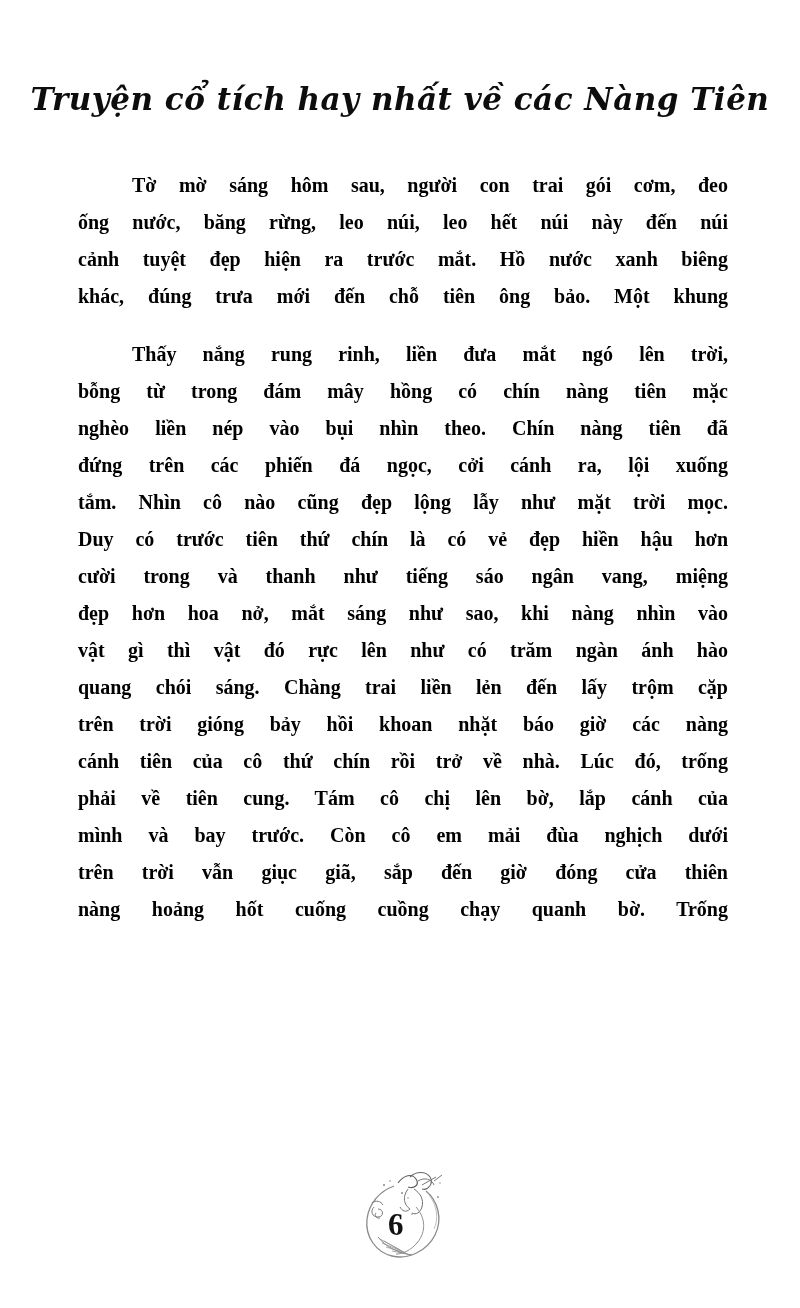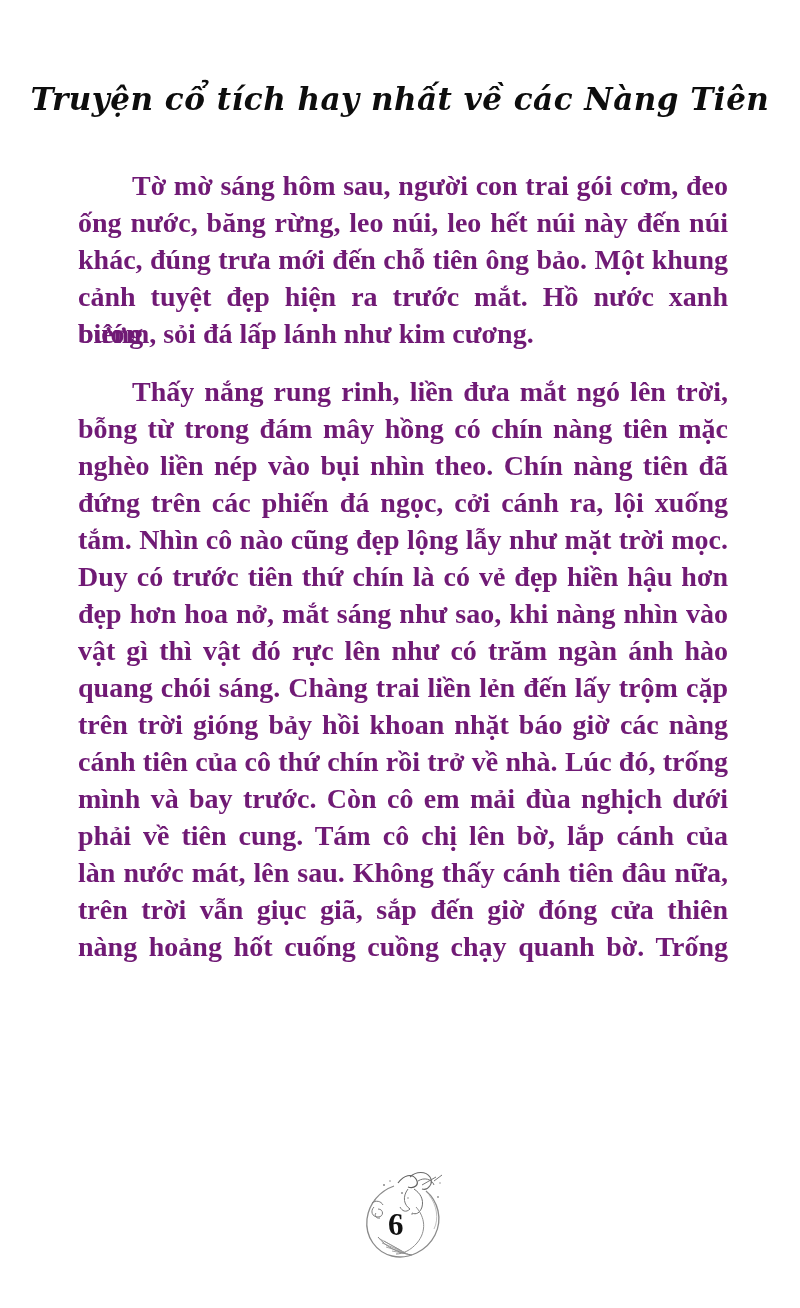--- a/index.html
+++ b/index.html
@@ -19,22 +19,22 @@
     text-align:center;
     font-family:"DejaVu Serif", serif;
     font-style:italic;
     font-size:31px;
     letter-spacing:0.5px;
     color:#0d0d0d;
     white-space:nowrap;
   }
   .text-block {
     position:absolute; top:158px; left:78px; width:650px;
-    font-size:28px; line-height:37px;
-    color:#701a75;
+    font-size:20px; line-height:37px;
+    color:#000000;
   }
   .para { margin:0 0 21px 0; padding:0; }
   .line {
     text-align:justify;
     text-align-last:justify;
     height:37px;
     overflow:visible;
     white-space:normal;
   }
   .line.first { text-indent:54px; }
@@ -54,40 +54,39 @@
 
 <div class="page">
 
   <div class="header-title">Truyện cổ tích hay nhất về các Nàng Tiên</div>
 
   <div class="text-block">
 
     <div class="para">
       <div class="line first">Tờ mờ sáng hôm sau, người con trai gói cơm, đeo</div>
       <div class="line">ống nước, băng rừng, leo núi, leo hết núi này đến núi</div>
+      <div class="line">cảnh tuyệt đẹp hiện ra trước mắt. Hồ nước xanh biêng</div>
       <div class="line">khác, đúng trưa mới đến chỗ tiên ông bảo. Một khung</div>
-      <div class="line">cảnh tuyệt đẹp hiện ra trước mắt. Hồ nước xanh biêng</div>
-      <div class="line short">bướm, sỏi đá lấp lánh như kim cương.</div>
     </div>
 
     <div class="para">
       <div class="line first">Thấy nắng rung rinh, liền đưa mắt ngó lên trời,</div>
       <div class="line">bỗng từ trong đám mây hồng có chín nàng tiên mặc</div>
       <div class="line">nghèo liền nép vào bụi nhìn theo. Chín nàng tiên đã</div>
       <div class="line">đứng trên các phiến đá ngọc, cởi cánh ra, lội xuống</div>
       <div class="line">tắm. Nhìn cô nào cũng đẹp lộng lẫy như mặt trời mọc.</div>
       <div class="line">Duy có trước tiên thứ chín là có vẻ đẹp hiền hậu hơn</div>
+      <div class="line">cười trong và thanh như tiếng sáo ngân vang, miệng</div>
       <div class="line">đẹp hơn hoa nở, mắt sáng như sao, khi nàng nhìn vào</div>
       <div class="line">vật gì thì vật đó rực lên như có trăm ngàn ánh hào</div>
       <div class="line">quang chói sáng. Chàng trai liền lẻn đến lấy trộm cặp</div>
       <div class="line">trên trời gióng bảy hồi khoan nhặt báo giờ các nàng</div>
       <div class="line">cánh tiên của cô thứ chín rồi trở về nhà. Lúc đó, trống</div>
+      <div class="line">phải về tiên cung. Tám cô chị lên bờ, lắp cánh của</div>
       <div class="line">mình và bay trước. Còn cô em mải đùa nghịch dưới</div>
-      <div class="line">phải về tiên cung. Tám cô chị lên bờ, lắp cánh của</div>
-      <div class="line">làn nước mát, lên sau. Không thấy cánh tiên đâu nữa,</div>
       <div class="line">trên trời vẫn giục giã, sắp đến giờ đóng cửa thiên</div>
       <div class="line">nàng hoảng hốt cuống cuồng chạy quanh bờ. Trống</div>
     </div>
 
   </div>
 
   <div class="footer-deco">
     <span>
       <svg width="100" height="104" viewBox="0 0 100 100" fill="none" xmlns="http://www.w3.org/2000/svg">
 

